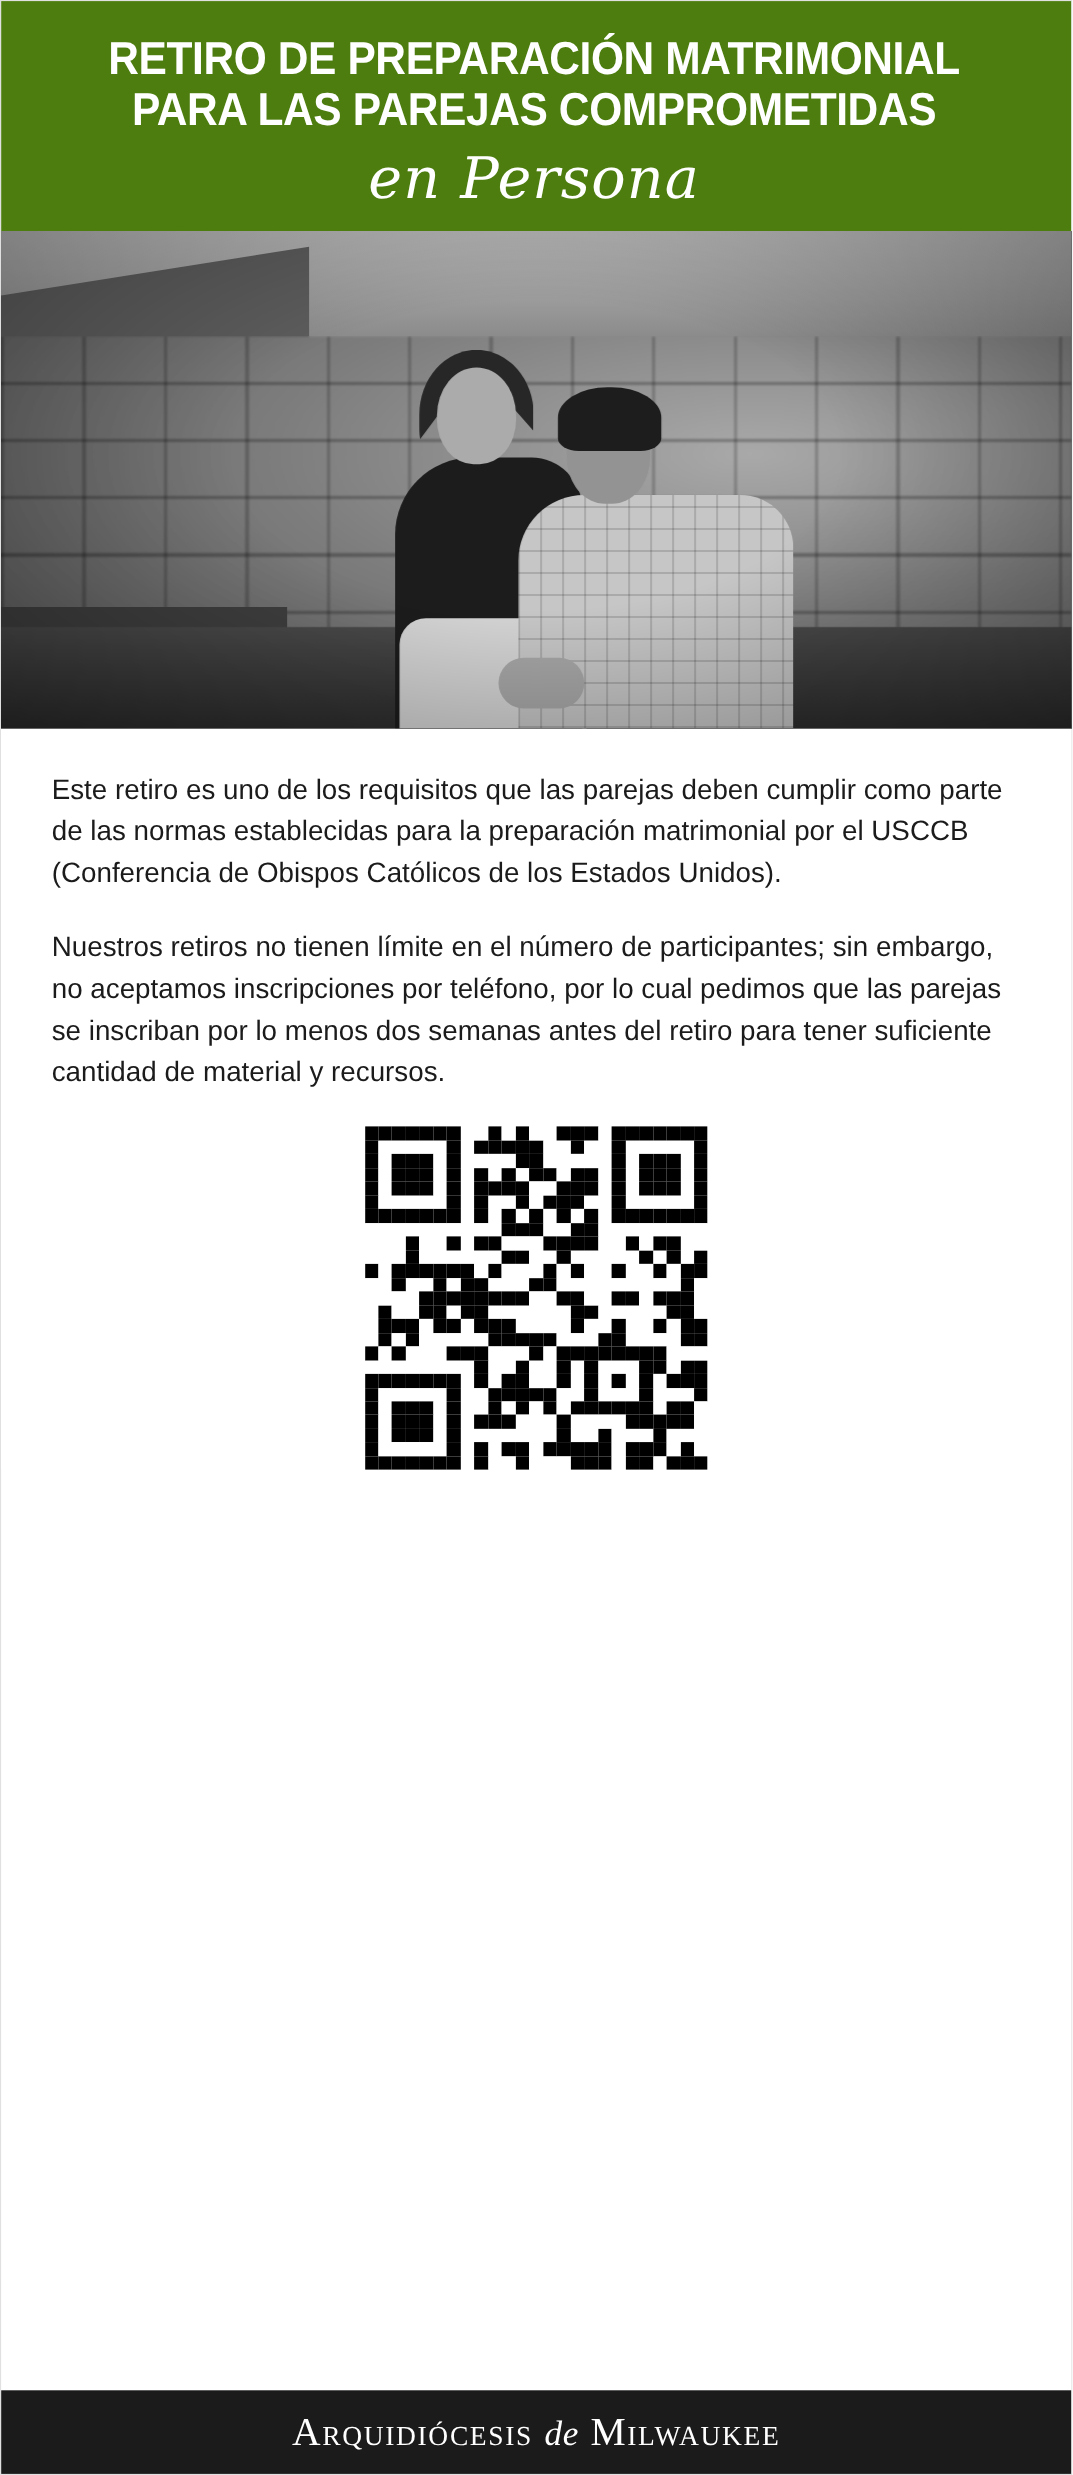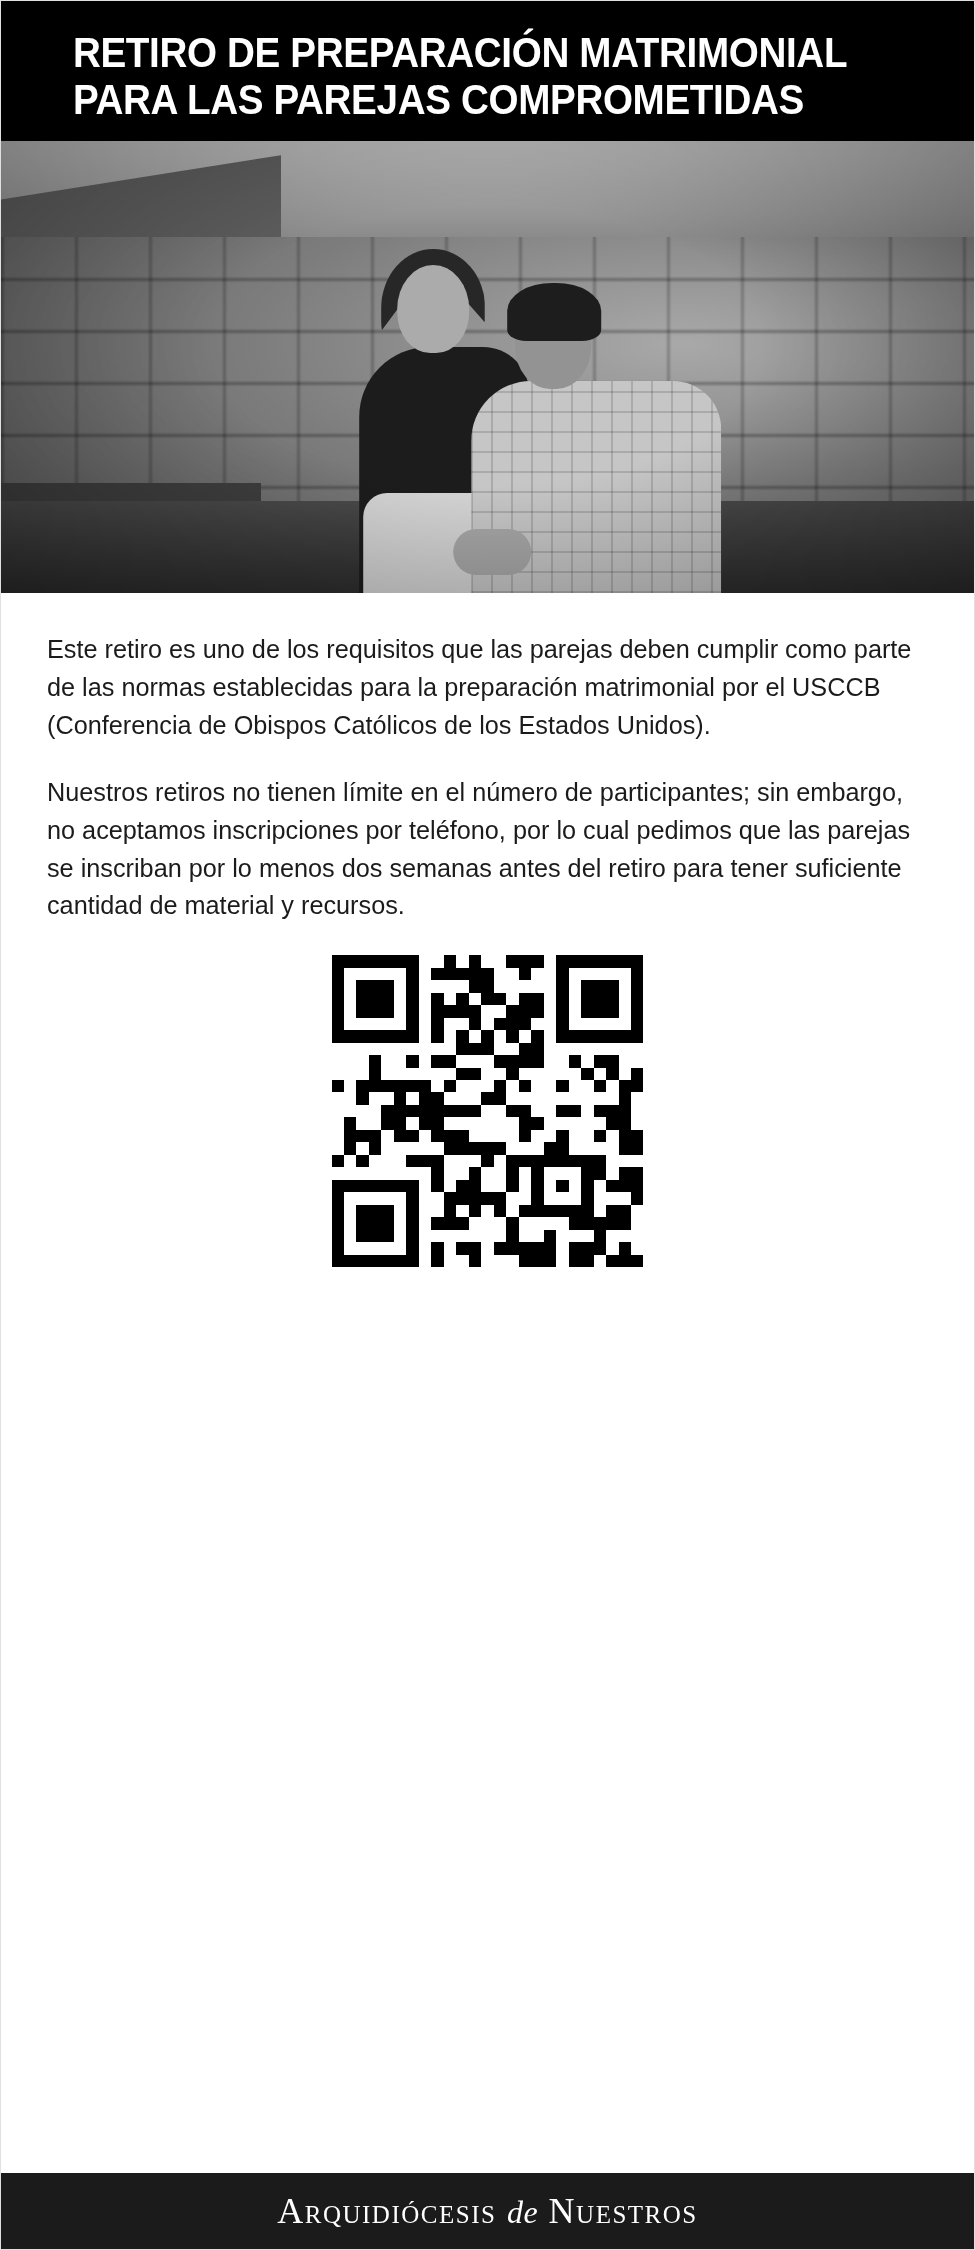--- a/index.html
+++ b/index.html
@@ -18,22 +18,23 @@
     width: 975px;
     height: 2250px;
     background: #ffffff;
     overflow: hidden;
     box-sizing: border-box;
     border: 1px solid #e0e0e0;
   }
 
   
   .header {
-    background: #000000;
+    background: #4d7c0f;
     padding: 28px 40px 18px 36px;
+    text-align: center;
   }
   .header-line {
     color: #ffffff;
     font-family: "Liberation Sans", sans-serif;
     font-weight: bold;
     font-size: 42px;
     line-height: 1.12;
     letter-spacing: -0.4px;
     text-transform: uppercase;
     transform: scaleX(0.92);
@@ -268,20 +269,21 @@
   .smallcaps { font-variant: small-caps; }
 </style>
 </head>
 <body>
 
 <div class="flyer">
 
   <div class="header">
     <div class="header-line">RETIRO DE PREPARACIÓN MATRIMONIAL</div>
     <div class="header-line">PARA LAS PAREJAS COMPROMETIDAS</div>
+    <div class="header-script">en Persona</div>
   </div>
 
   <div class="photo">
     <div class="sky"></div>
     <div class="hill"></div>
     <div class="wall">
         <div class="wall-blur"></div>
       </div>
     <div class="ledge"></div>
     <div class="ground"></div>
@@ -934,17 +936,17 @@
     </div>
   </div>
 
   <div class="contact">
   </div>
 
   <div class="footer">
     <div class="footer-text">
       <span class="smallcaps">Arquidiócesis</span>
       <span class="de">de</span>
-      <span class="smallcaps">Nuestros</span>
+      <span class="smallcaps">Milwaukee</span>
     </div>
   </div>
 
 </div>
 
 </body></html>

